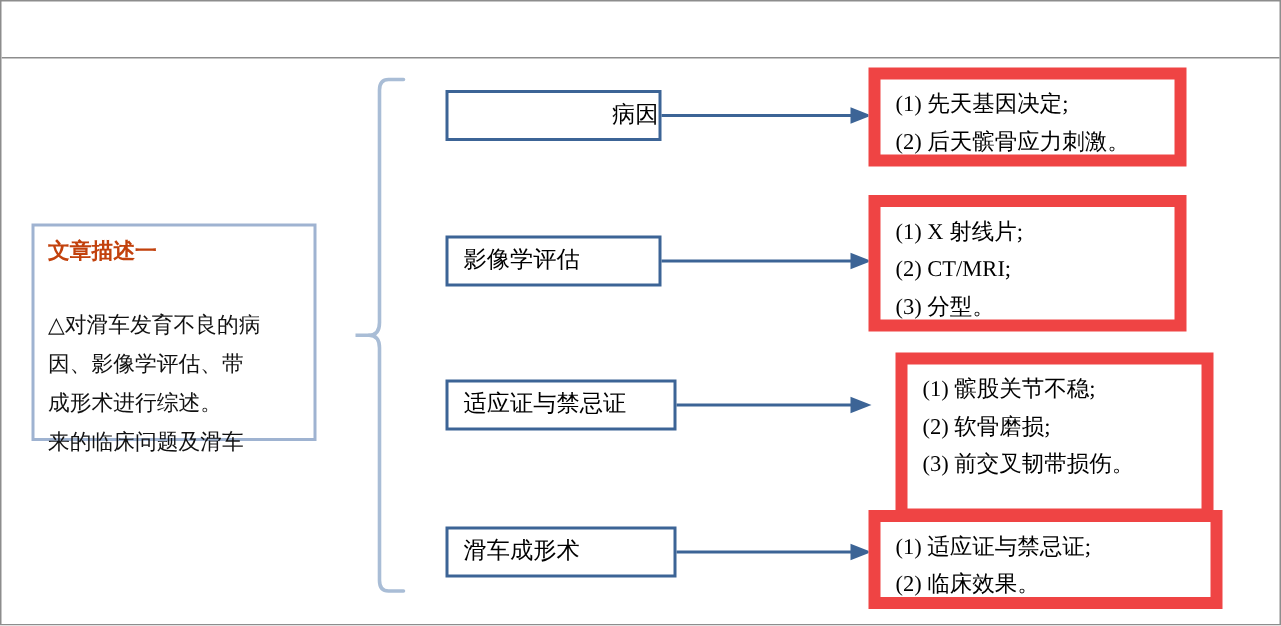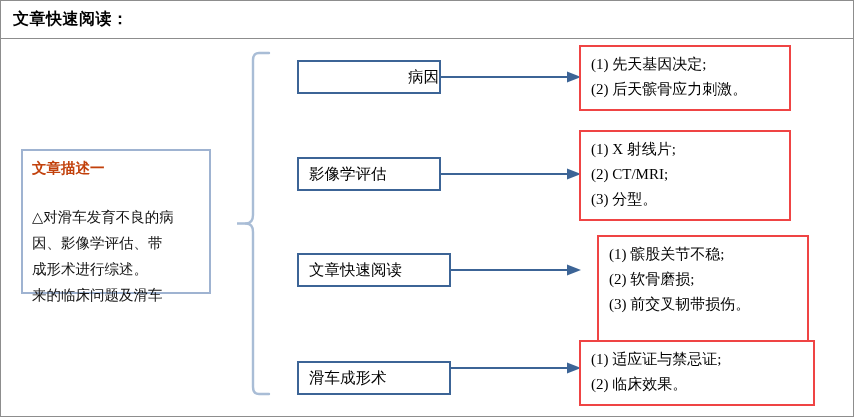--- a/index.html
+++ b/index.html
@@ -90,27 +90,27 @@
     font-size: 15.5px;
     line-height: 1;
     display: flex;
     align-items: center;
     padding-left: 10px;
     white-space: nowrap;
   }
   #cat-0 { left: 296px; top: 59px;  width: 144px; height: 34px; justify-content: flex-end; }
   #cat-1 { left: 296px; top: 156px; width: 144px; height: 34px; }
   #cat-2 { left: 296px; top: 252px; width: 154px; height: 34px; }
-  #cat-3 { left: 296px; top: 360px; width: 154px; height: 34px; }
+  #cat-3 { left: 296px; top: 350px; width: 154px; height: 34px; }
 
   
   .detail-box {
     position: absolute;
     box-sizing: border-box;
-    border: 2px solid #ef4444;
+    border: 8px solid #ef4444;
     background: #ffffff;
     padding: 5px 8px 5px 10px;
     font-size: 15px;
     color: #000000;
   }
   .detail-line {
     line-height: 25px;
     white-space: nowrap;
   }
   #detail-0 { left: 578px; top: 44px;  width: 212px; height: 66px; }
@@ -126,21 +126,20 @@
   #arrow-0 { left: 440px; top: 66px;  width: 140px; height: 20px; }
   #arrow-1 { left: 440px; top: 163px; width: 140px; height: 20px; }
   #arrow-2 { left: 450px; top: 259px; width: 130px; height: 20px; }
   #arrow-3 { left: 450px; top: 357px; width: 130px; height: 20px; }
 </style>
 </head>
 <body>
 
 <div id="page">
 
-  <div id="header-title">文章快速阅读：</div>
   <div id="header-rule"></div>
 
   <div id="summary-box">
     <div id="summary-heading">文章描述一</div>
     <div id="summary-body">
       <span class="hang">△对滑车发育不良的病</span>
       <span class="hang">因、影像学评估、带</span>
       <span class="hang">成形术进行综述。</span>
       <span class="hang">来的临床问题及滑车</span>
     </div>
@@ -151,21 +150,21 @@
     <line x1="0" y1="172.5" x2="9" y2="172.5" stroke="#a9bdd6" stroke-width="2.4" stroke-linecap="round"></line>
   </svg>
 
   <div class="cat-box" id="cat-0">
     <span>病因</span>
   </div>
   <div class="cat-box" id="cat-1">
     <span>影像学评估</span>
   </div>
   <div class="cat-box" id="cat-2">
-    <span>文章快速阅读</span>
+    <span>适应证与禁忌证</span>
   </div>
   <div class="cat-box" id="cat-3">
     <span>滑车成形术</span>
   </div>
 
   <svg class="arrow-svg" id="arrow-0" viewBox="0 0 140 20" xmlns="http://www.w3.org/2000/svg">
     <line x1="0" y1="10" x2="128" y2="10" stroke="#3c6496" stroke-width="2"></line>
     <polygon points="140,10 126,4.5 126,15.5" fill="#3c6496"></polygon>
   </svg>
   <svg class="arrow-svg" id="arrow-1" viewBox="0 0 140 20" xmlns="http://www.w3.org/2000/svg">

